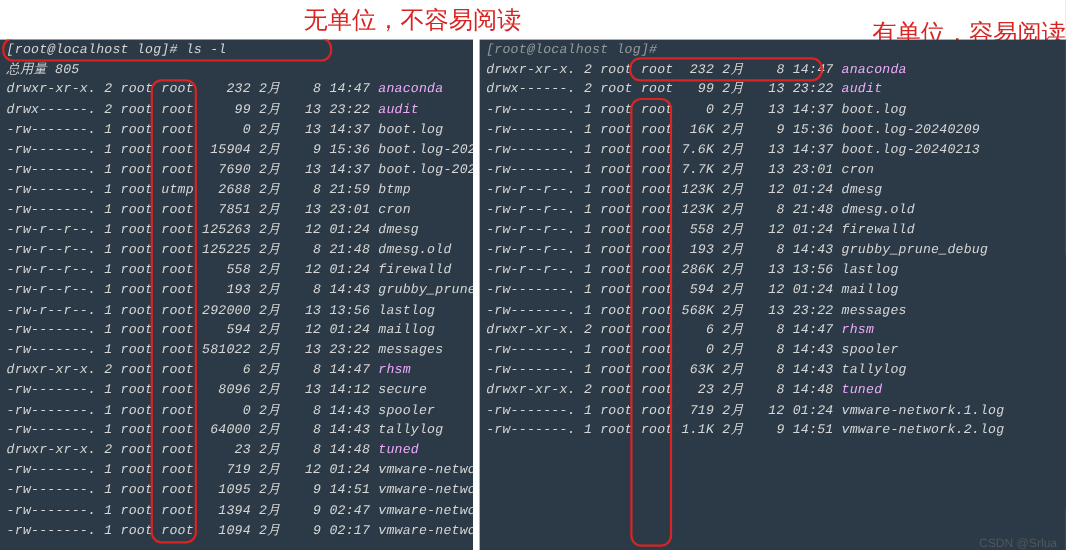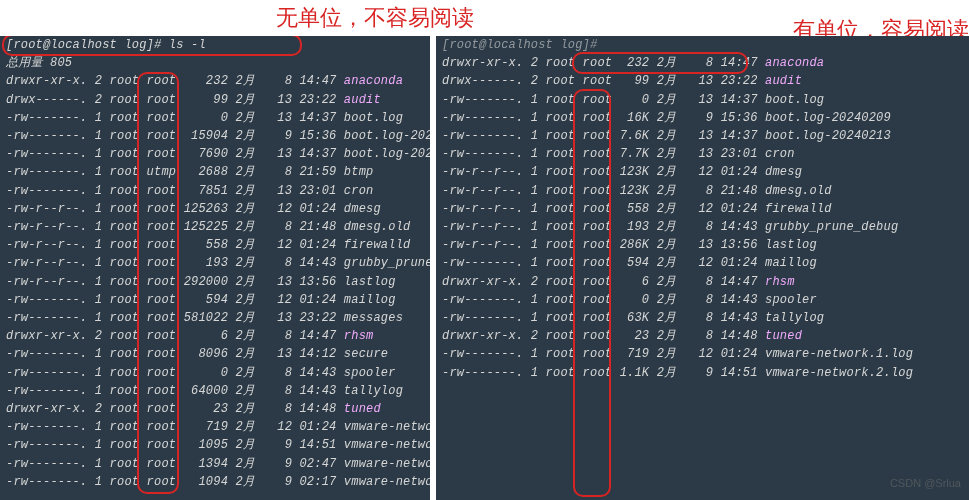--- a/index.html
+++ b/index.html
@@ -50,21 +50,21 @@
     .fname-plain { color: #d6d6d6; }
     .red-box {
       position: absolute;
       border: 2px solid #d92424;
       border-radius: 10px;
       pointer-events: none;
     }
     .watermark {
       position: absolute;
       right: 8px;
-      bottom: 11px;
+      bottom: 0;
       font-size: 11px;
       font-family: "Microsoft YaHei", sans-serif;
       color: #6a6a6a;
       opacity: 0.6;
     }
     .right-offset .line { padding-top: 0; }
   </style>
 </head>
 <body>
 
@@ -117,20 +117,21 @@
         <div class="line">-rw-------. 1 root root    0 2月   13 14:37 <span class="fname-plain">boot.log</span></div>
         <div class="line">-rw-------. 1 root root  16K 2月    9 15:36 <span class="fname-plain">boot.log-20240209</span></div>
         <div class="line">-rw-------. 1 root root 7.6K 2月   13 14:37 <span class="fname-plain">boot.log-20240213</span></div>
         <div class="line">-rw-------. 1 root root 7.7K 2月   13 23:01 <span class="fname-plain">cron</span></div>
         <div class="line">-rw-r--r--. 1 root root 123K 2月   12 01:24 <span class="fname-plain">dmesg</span></div>
         <div class="line">-rw-r--r--. 1 root root 123K 2月    8 21:48 <span class="fname-plain">dmesg.old</span></div>
         <div class="line">-rw-r--r--. 1 root root  558 2月   12 01:24 <span class="fname-plain">firewalld</span></div>
         <div class="line">-rw-r--r--. 1 root root  193 2月    8 14:43 <span class="fname-plain">grubby_prune_debug</span></div>
         <div class="line">-rw-r--r--. 1 root root 286K 2月   13 13:56 <span class="fname-plain">lastlog</span></div>
         <div class="line">-rw-------. 1 root root  594 2月   12 01:24 <span class="fname-plain">maillog</span></div>
+        <div class="line">-rw-------. 1 root root 568K 2月   13 23:22 <span class="fname-plain">messages</span></div>
         <div class="line">drwxr-xr-x. 2 root root    6 2月    8 14:47 <span class="fname-dir">rhsm</span></div>
         <div class="line">-rw-------. 1 root root    0 2月    8 14:43 <span class="fname-plain">spooler</span></div>
         <div class="line">-rw-------. 1 root root  63K 2月    8 14:43 <span class="fname-plain">tallylog</span></div>
         <div class="line">drwxr-xr-x. 2 root root   23 2月    8 14:48 <span class="fname-dir">tuned</span></div>
         <div class="line">-rw-------. 1 root root  719 2月   12 01:24 <span class="fname-plain">vmware-network.1.log</span></div>
         <div class="line">-rw-------. 1 root root 1.1K 2月    9 14:51 <span class="fname-plain">vmware-network.2.log</span></div>
       </div>
     <div class="red-box" style="left:136px;top:16px;width:176px;height:22px;"></div>
     <div class="red-box" style="left:137px;top:53px;width:38px;height:408px;"></div>
   </div>

